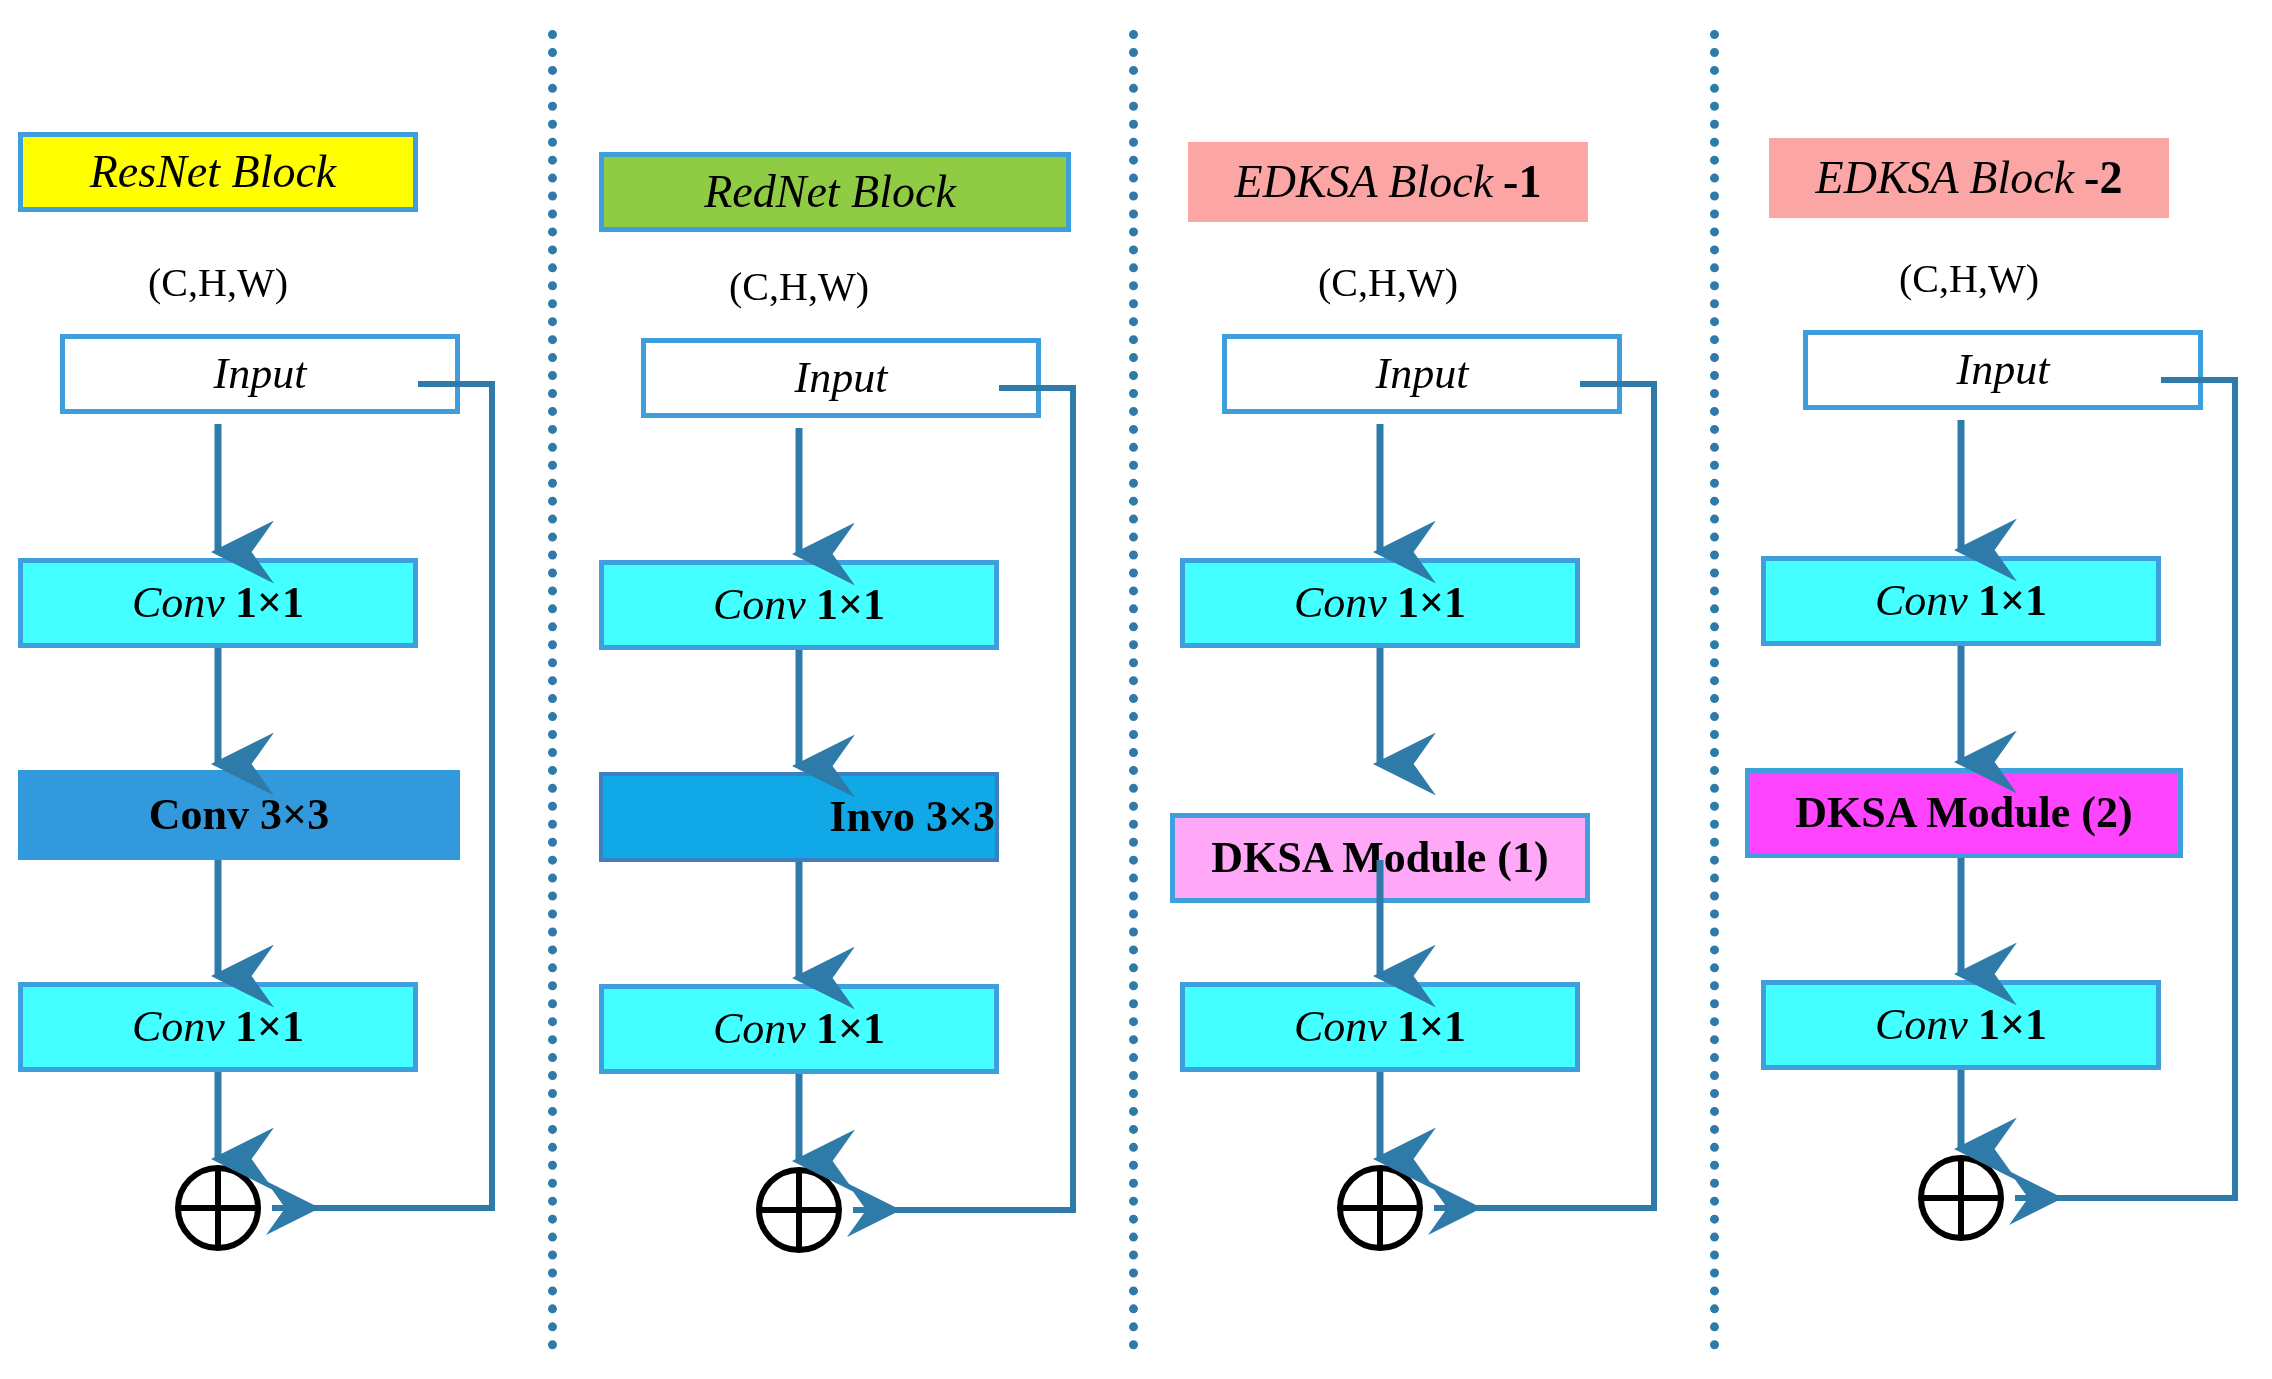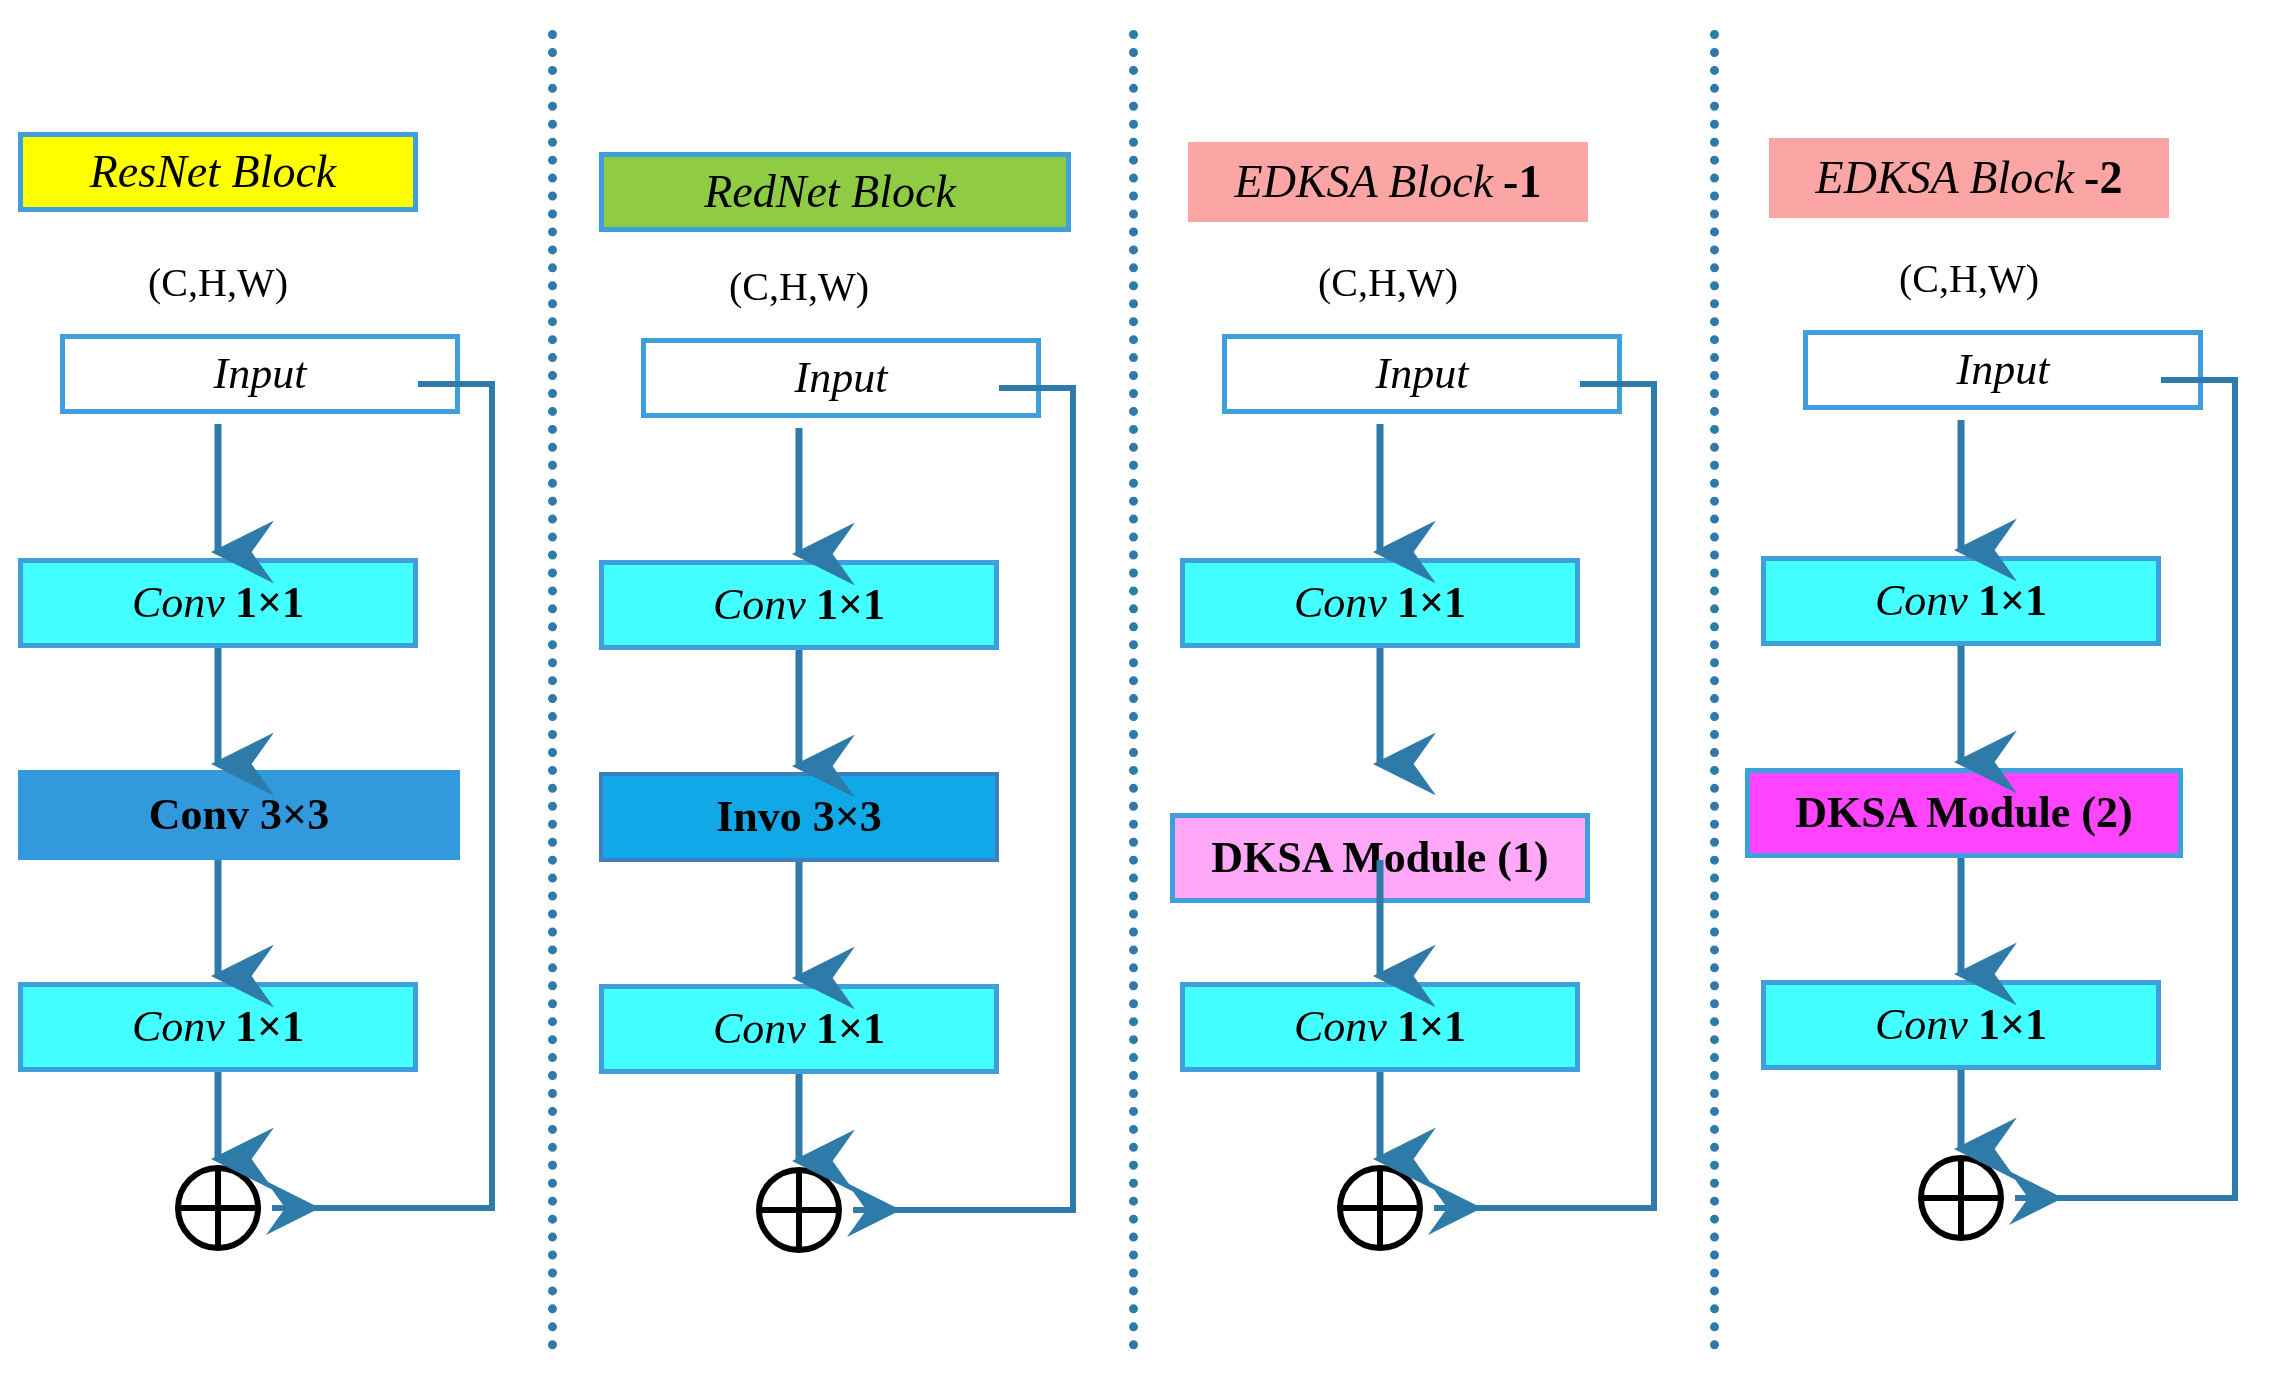--- a/index.html
+++ b/index.html
@@ -85,20 +85,21 @@
     height: 90px;
     font-size: 44px;
     font-weight: bold;
   }
   .box-invo {
     background: #11a8e8;
     border: 4px solid #3f7fbf;
     height: 90px;
     font-size: 44px;
     font-weight: bold;
+    justify-content: flex-end;
   }
   .box-dksa1 {
     background: #ffa8f8;
     border: 5px solid #3f9fdc;
     height: 90px;
     font-size: 44px;
     font-weight: bold;
     margin-top: 43px;
   }
   .box-dksa2 {

